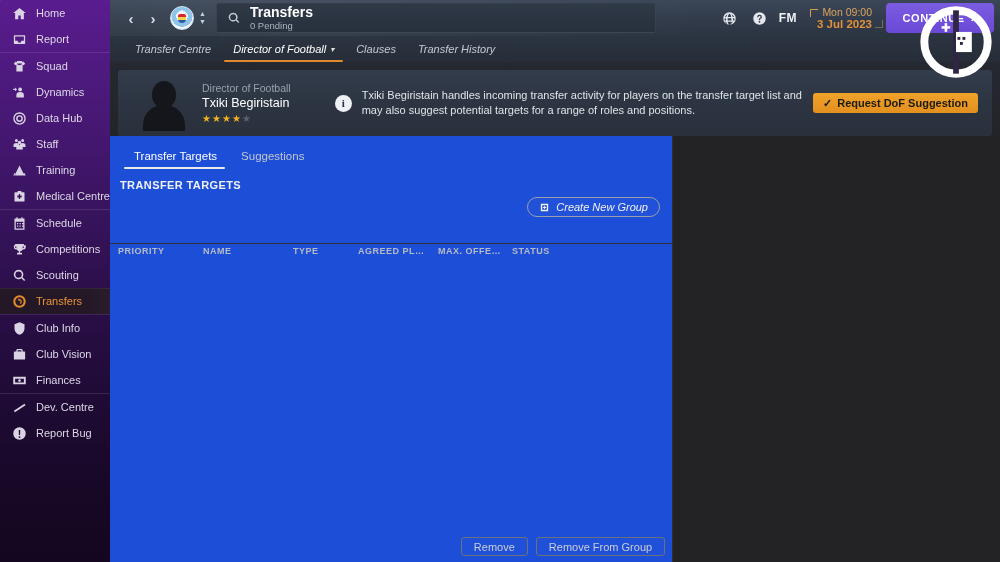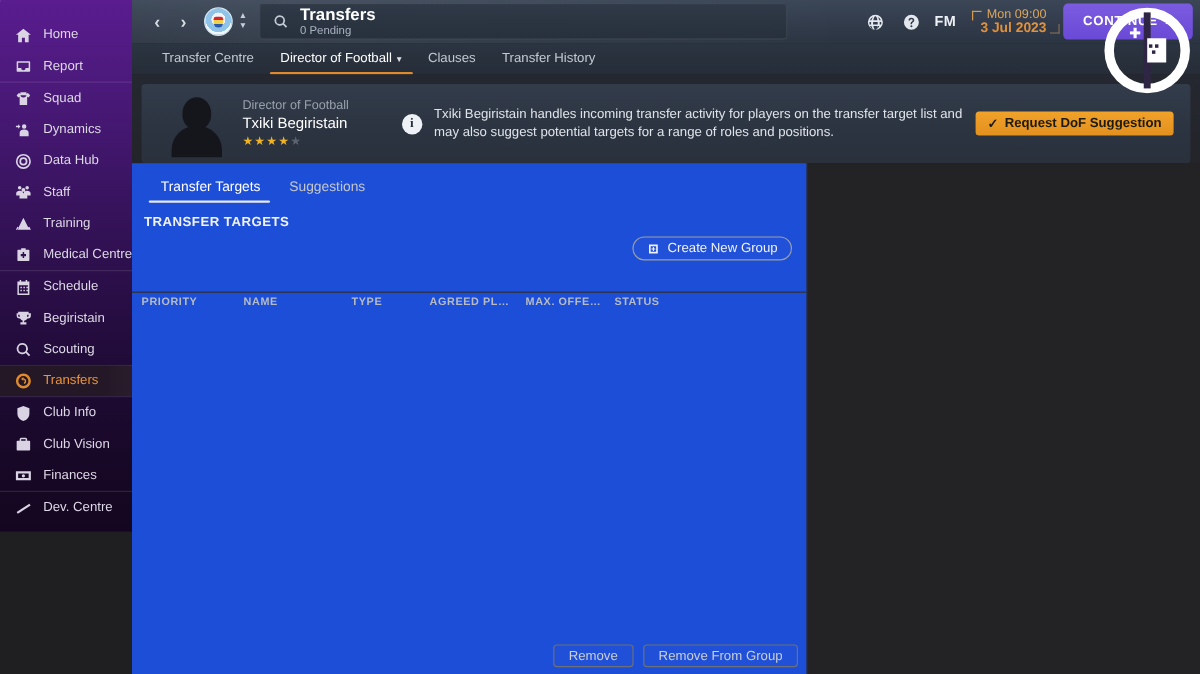--- a/index.html
+++ b/index.html
@@ -8,24 +8,24 @@
     font-family:"Liberation Sans", sans-serif;
     background:#1f1f22;
     color:#e8e8ea;
     font-size:12px;
     -webkit-font-smoothing:antialiased;
   }
   .app { position:relative; width:1000px; height:562px; display:flex; }
 
   
   .sidebar {
-    width:110px; height:443px; flex:0 0 110px;
+    width:110px; height:562px; flex:0 0 110px;
     background:linear-gradient(180deg,#5a1c8f 0%,#4d1a7d 14%,#3d1566 32%,#2c0f4a 52%,#1f0b36 70%,#180827 86%,#140620 100%);
     position:relative; overflow:hidden;
-    padding-top:16px;
+    padding-top:0;
   }
   .sidebar:before{
     content:""; position:absolute; inset:0;
     background:
       linear-gradient(115deg, rgba(255,255,255,0.05) 0 1px, transparent 1px 34px),
       linear-gradient(115deg, rgba(255,255,255,0.035) 0 1px, transparent 1px 58px);
     pointer-events:none;
   }
   .nav-group { position:relative; }
   .nav-group + .nav-group { border-top:1px solid rgba(255,255,255,0.10); }
@@ -112,21 +112,21 @@
   }
 
   
   .tabstrip {
     height:26px; flex:0 0 26px; display:flex; align-items:flex-end; gap:0;
     padding-left:14px; position:relative;
     background:linear-gradient(180deg,#2b3441 0%,#262d38 100%);
   }
   .tabstrip .tab {
     height:26px; display:flex; align-items:center; gap:4px; padding:0 11px;
-    font-size:11px; color:#c3cad5; position:relative;
+    font-size:11px; color:#c3cad5; position:relative;font-style:italic;
   }
   .tabstrip .tab.active { color:#ffffff; }
   .tabstrip .tab.active:after {
     content:""; position:absolute; left:2px; right:2px; bottom:0; height:2px;
     background:#e08a2e; border-radius:1px;
   }
   .tab .caret { font-size:8px; opacity:0.85; }
 
   
   .page { flex:1; position:relative; background:#232326; display:flex; flex-direction:column; }
@@ -183,20 +183,21 @@
 
   .section-title {
     font-size:11px; font-weight:bold; letter-spacing:0.4px; color:#f0f1f3;
     padding:10px 0 0 10px;
   }
   .toolbar { display:flex; justify-content:flex-end; padding:6px 12px 0 0; }
   .ghost-btn {
     height:20px; padding:0 11px; border:1px solid #9aa0a9; border-radius:10px;
     color:#f0f1f3; font-size:11px; display:flex; align-items:center; gap:6px;
     background:rgba(255,255,255,0.02);
+    font-style:italic;
   }
   .ghost-btn svg { width:11px; height:11px; fill:#f0f1f3; display:block; }
 
   .thead {
     display:flex; align-items:center; height:18px; margin-top:9px;
     font-size:9px; font-weight:bold; letter-spacing:0.5px; color:#b7bcc4;
     border-bottom:1px solid #303036;
   }
   .thead .col { padding-left:8px; white-space:nowrap; overflow:hidden; text-overflow:ellipsis;margin-top:32px; }
   .c-priority { width:85px; }
@@ -302,21 +303,21 @@
             </svg>
           </span>
         <span>Schedule</span>
       </div>
       <div class="nav-item">
         <span class="ico">
             <svg viewBox="0 0 24 24">
               <path d="M5 3h14v2h3v3a4 4 0 0 1-4 4h-.6A5.5 5.5 0 0 1 13 14.8V17h3v3H8v-3h3v-2.2A5.5 5.5 0 0 1 7.6 12H7a4 4 0 0 1-4-4V5h2zm0 4v1a2 2 0 0 0 2 2V7zm12 0v3a2 2 0 0 0 2-2V7z"></path>
             </svg>
           </span>
-        <span>Begiristain</span>
+        <span>Competitions</span>
       </div>
       <div class="nav-item">
         <span class="ico">
             <svg viewBox="0 0 24 24">
               <path d="M10.5 3a7.5 7.5 0 1 0 4.6 13.4l4.3 4.3 1.7-1.7-4.3-4.3A7.5 7.5 0 0 0 10.5 3zm0 2.4a5.1 5.1 0 1 1 0 10.2 5.1 5.1 0 0 1 0-10.2z"></path>
             </svg>
           </span>
         <span>Scouting</span>
       </div>
       <div class="nav-item active">

